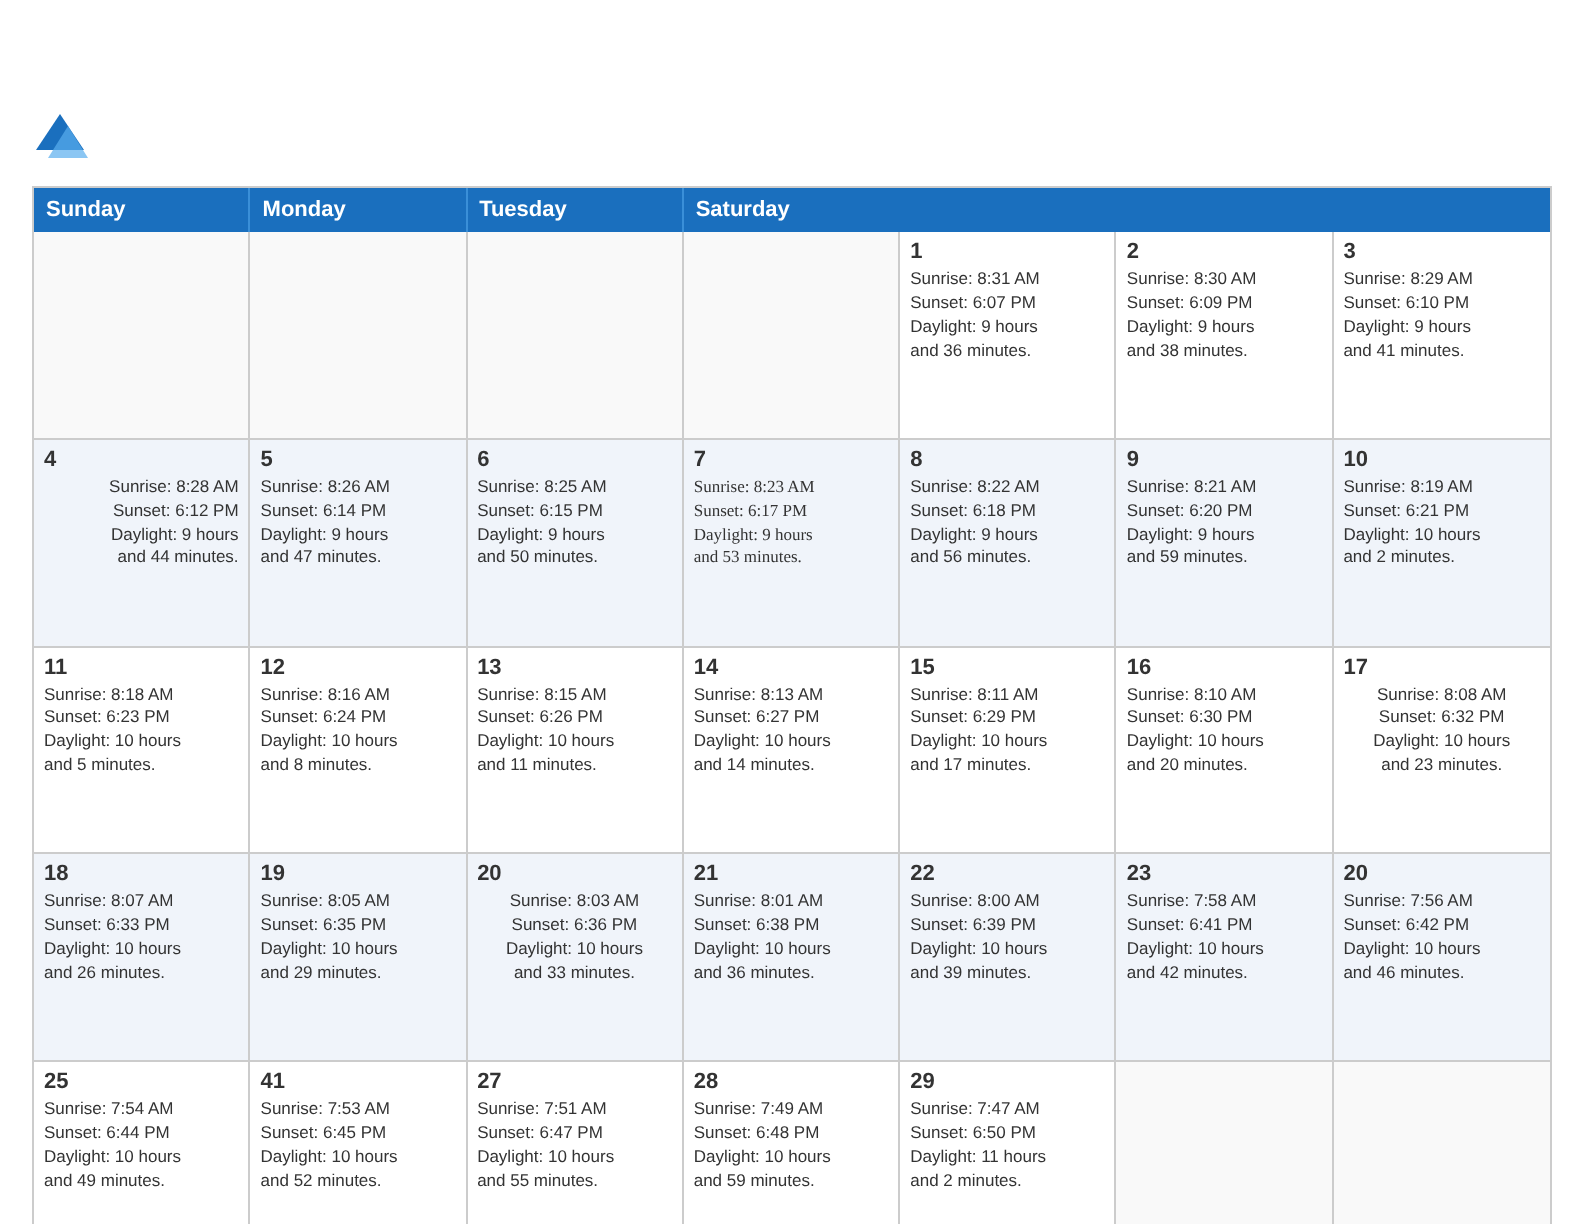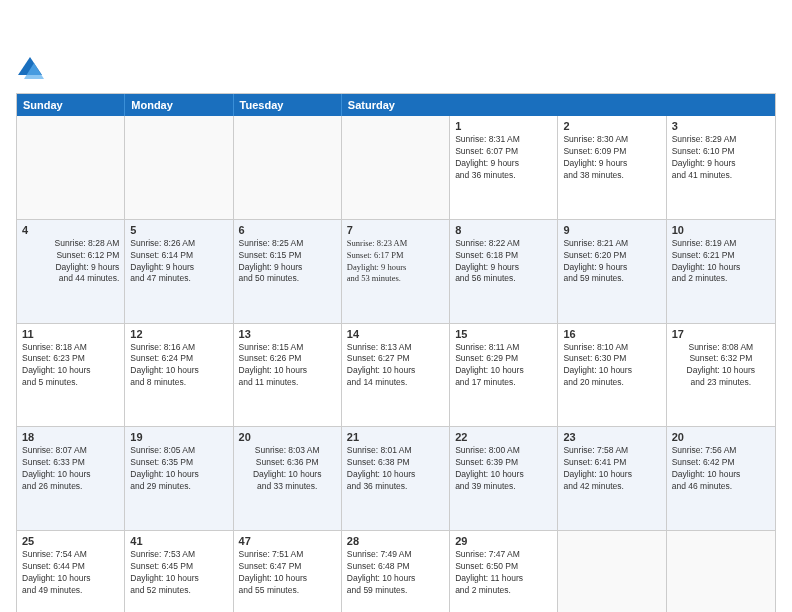--- a/index.html
+++ b/index.html
@@ -326,21 +326,21 @@
 and 49 minutes.</div>
           </div>
           <div class="cal-cell">
             <span class="day-num">41</span>
             <div class="day-info" style="white-space: pre-line;">Sunrise: 7:53 AM
 Sunset: 6:45 PM
 Daylight: 10 hours
 and 52 minutes.</div>
           </div>
           <div class="cal-cell">
-            <span class="day-num">47</span>
+            <span class="day-num">27</span>
             <div class="day-info" style="white-space: pre-line;">Sunrise: 7:51 AM
 Sunset: 6:47 PM
 Daylight: 10 hours
 and 55 minutes.</div>
           </div>
           <div class="cal-cell">
             <span class="day-num">28</span>
             <div class="day-info" style="white-space: pre-line;">Sunrise: 7:49 AM
 Sunset: 6:48 PM
 Daylight: 10 hours

